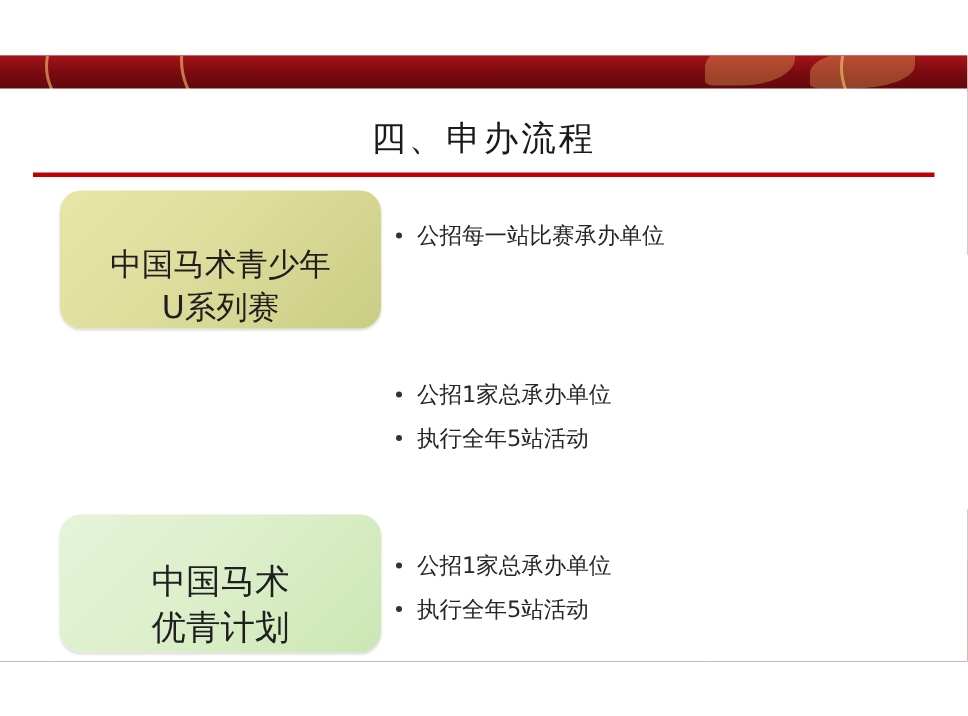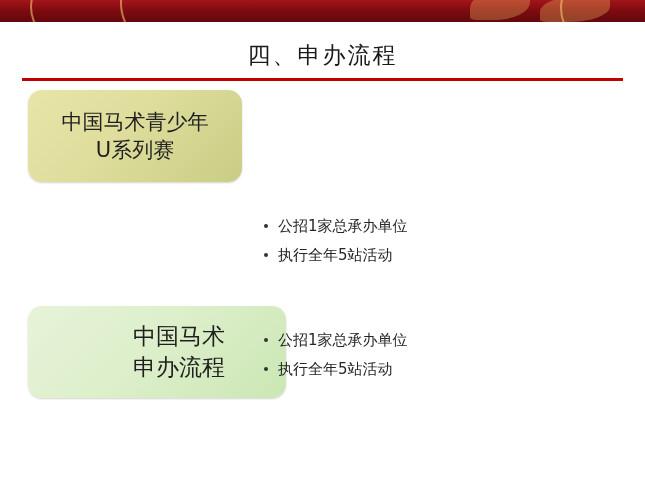--- a/index.html
+++ b/index.html
@@ -12,20 +12,21 @@
     overflow: hidden;
     font-family: "Liberation Sans", sans-serif;
     background: #ffffff;
   }
   .slide {
     position: relative;
     width: 645px;
     height: 404px;
     background: #8b0e12;
     overflow: hidden;
+    margin-top: 37px;
   }
   
   .band {
     position: absolute;
     left: 0;
     width: 645px;
     overflow: hidden;
     background: linear-gradient(180deg, #a3151a 0%, #7d0b10 45%, #5e070b 100%);
   }
   .band.top { top: 0; height: 24px; }
@@ -80,46 +81,45 @@
     top: 68px;
     width: 645px;
   }
   .row {
     position: relative;
     height: 100px;
     margin-bottom: 8px;
   }
   .chip {
     position: absolute;
-    left: 28px;
+    left: 40px;
     top: 0;
     width: 214px;
     height: 92px;
     border-radius: 14px;
     display: flex;
-    align-items: center;
+    align-items: flex-end;
     justify-content: center;
     text-align: center;
     color: #1f1f1f;
     line-height: 1.35;
     font-family: "DejaVu Sans", "Liberation Sans", sans-serif;
     box-shadow: 0 1px 2px rgba(0,0,0,0.18);
   }
   .chip.c0 {
     background: linear-gradient(135deg, #e7e6a8 0%, #dedd9c 45%, #c9cd84 100%);
     font-size: 21px;
   }
   .chip.c1 {
     background: linear-gradient(135deg, #e2ecbe 0%, #d6e9ae 45%, #b9da8e 100%);
     font-size: 20px;
   }
   .chip.c2 {
     background: linear-gradient(135deg, #e6f3d8 0%, #ddefcb 45%, #cbe7b4 100%);
     font-size: 23px;
-    padding-left: 44px;
   }
   .chip span { display: block; }
 
   .bullets {
     position: absolute;
     left: 262px;
     top: 8px;
     width: 360px;
     color: #262626;
     font-family: "DejaVu Sans", "Liberation Sans", sans-serif;
@@ -177,35 +177,36 @@
     <div class="rows">
 
       <div class="row r0">
         <div class="chip c0">
           <div>
             <span>中国马术青少年</span>
             <span>U系列赛</span>
           </div>
         </div>
         <div class="bullets">
+          <div class="bullet">公招每一站比赛承办单位</div>
         </div>
       </div>
 
       <div class="row r1">
         <div class="bullets">
           <div class="bullet">公招1家总承办单位</div>
           <div class="bullet">执行全年5站活动</div>
         </div>
       </div>
 
       <div class="row r2">
         <div class="chip c2">
           <div>
             <span>中国马术</span>
-            <span>申办流程</span>
+            <span>优青计划</span>
           </div>
         </div>
         <div class="bullets">
           <div class="bullet">公招1家总承办单位</div>
           <div class="bullet">执行全年5站活动</div>
         </div>
       </div>
 
     </div>
   </div>

